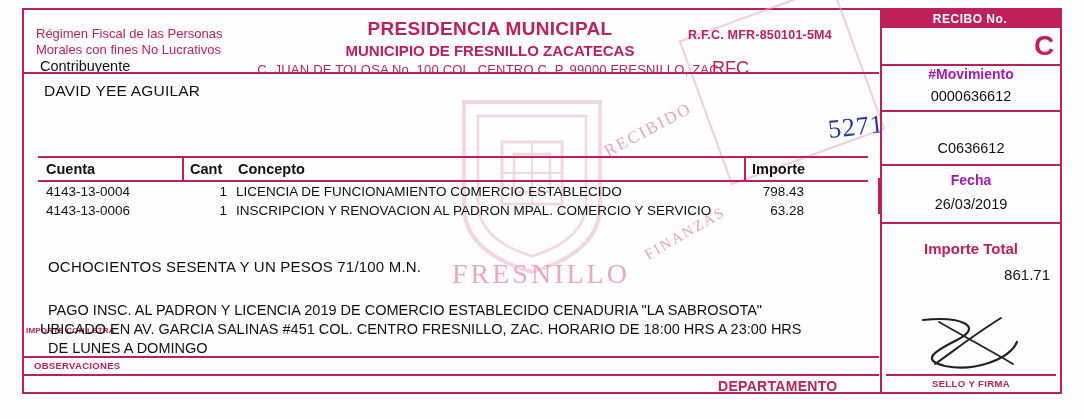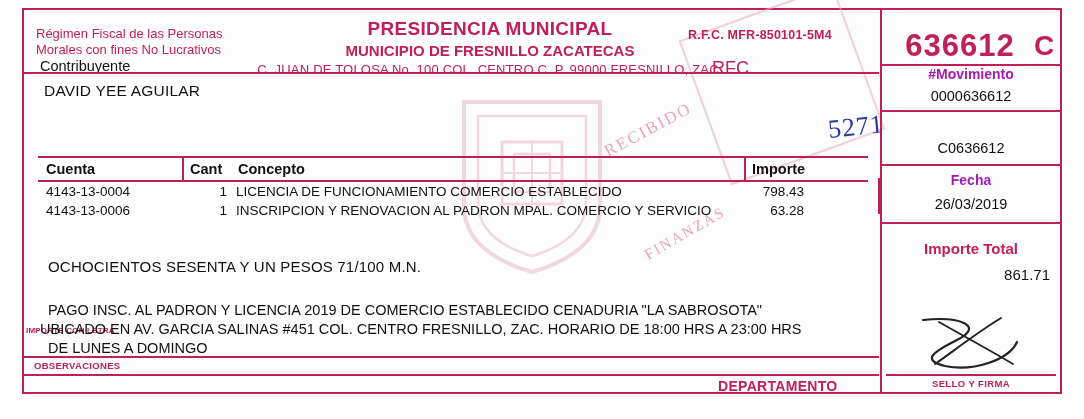--- a/index.html
+++ b/index.html
@@ -420,41 +420,42 @@
     <path d="M26 20 L134 20 L134 106 Q134 144 80 160 Q26 144 26 106 Z" fill="none" stroke="#d98cae" stroke-width="2.5"></path>
     <rect x="50" y="46" width="60" height="62" fill="none" stroke="#d98cae" stroke-width="3"></rect>
     <rect x="62" y="58" width="36" height="38" fill="none" stroke="#d98cae" stroke-width="2.5"></rect>
     <line x1="80" y1="46" x2="80" y2="108" stroke="#d98cae" stroke-width="2"></line>
     <line x1="50" y1="77" x2="110" y2="77" stroke="#d98cae" stroke-width="2"></line>
   </svg>
 
   <div class="stamp-box"></div>
   <div class="stamp-rot">RECIBIDO</div>
   <div class="stamp-rot2">FINANZAS</div>
+  <div class="stamp-fresnillo">FRESNILLO</div>
 
   <div class="hdr-left">
     <div>Régimen Fiscal de las Personas</div>
     <div>Morales con fines No Lucrativos</div>
   </div>
 
   <div class="hdr-center">
     <div class="l1">PRESIDENCIA MUNICIPAL</div>
     <div class="l2">MUNICIPIO DE FRESNILLO ZACATECAS</div>
     <div class="l3">C. JUAN DE TOLOSA  No. 100   COL. CENTRO     C. P. 99000      FRESNILLO, ZAC.</div>
   </div>
 
   <div class="rfc-stamp">R.F.C. MFR-850101-5M4</div>
 
   <div class="contribuyente-label">Contribuyente</div>
   <div class="rfc-label">RFC</div>
   <div class="sep-line1"></div>
   <div class="name-value">DAVID YEE AGUILAR</div>
 
   <div class="right-col"></div>
-  <div class="recibo-number">636612</div>
+  <div class="recibo-bar">RECIBO No.</div>
   <div class="recibo-serie">C</div>
 
   <div class="rc-div" style="top:64px;"></div>
   <div class="rc-label" style="top:66px;">#Movimiento</div>
   <div class="rc-value" style="top:88px;">0000636612</div>
 
   <div class="rc-div" style="top:110px;"></div>
   <div class="rc-value" style="top:140px;">C0636612</div>
 
   <div class="rc-div" style="top:164px;"></div>

